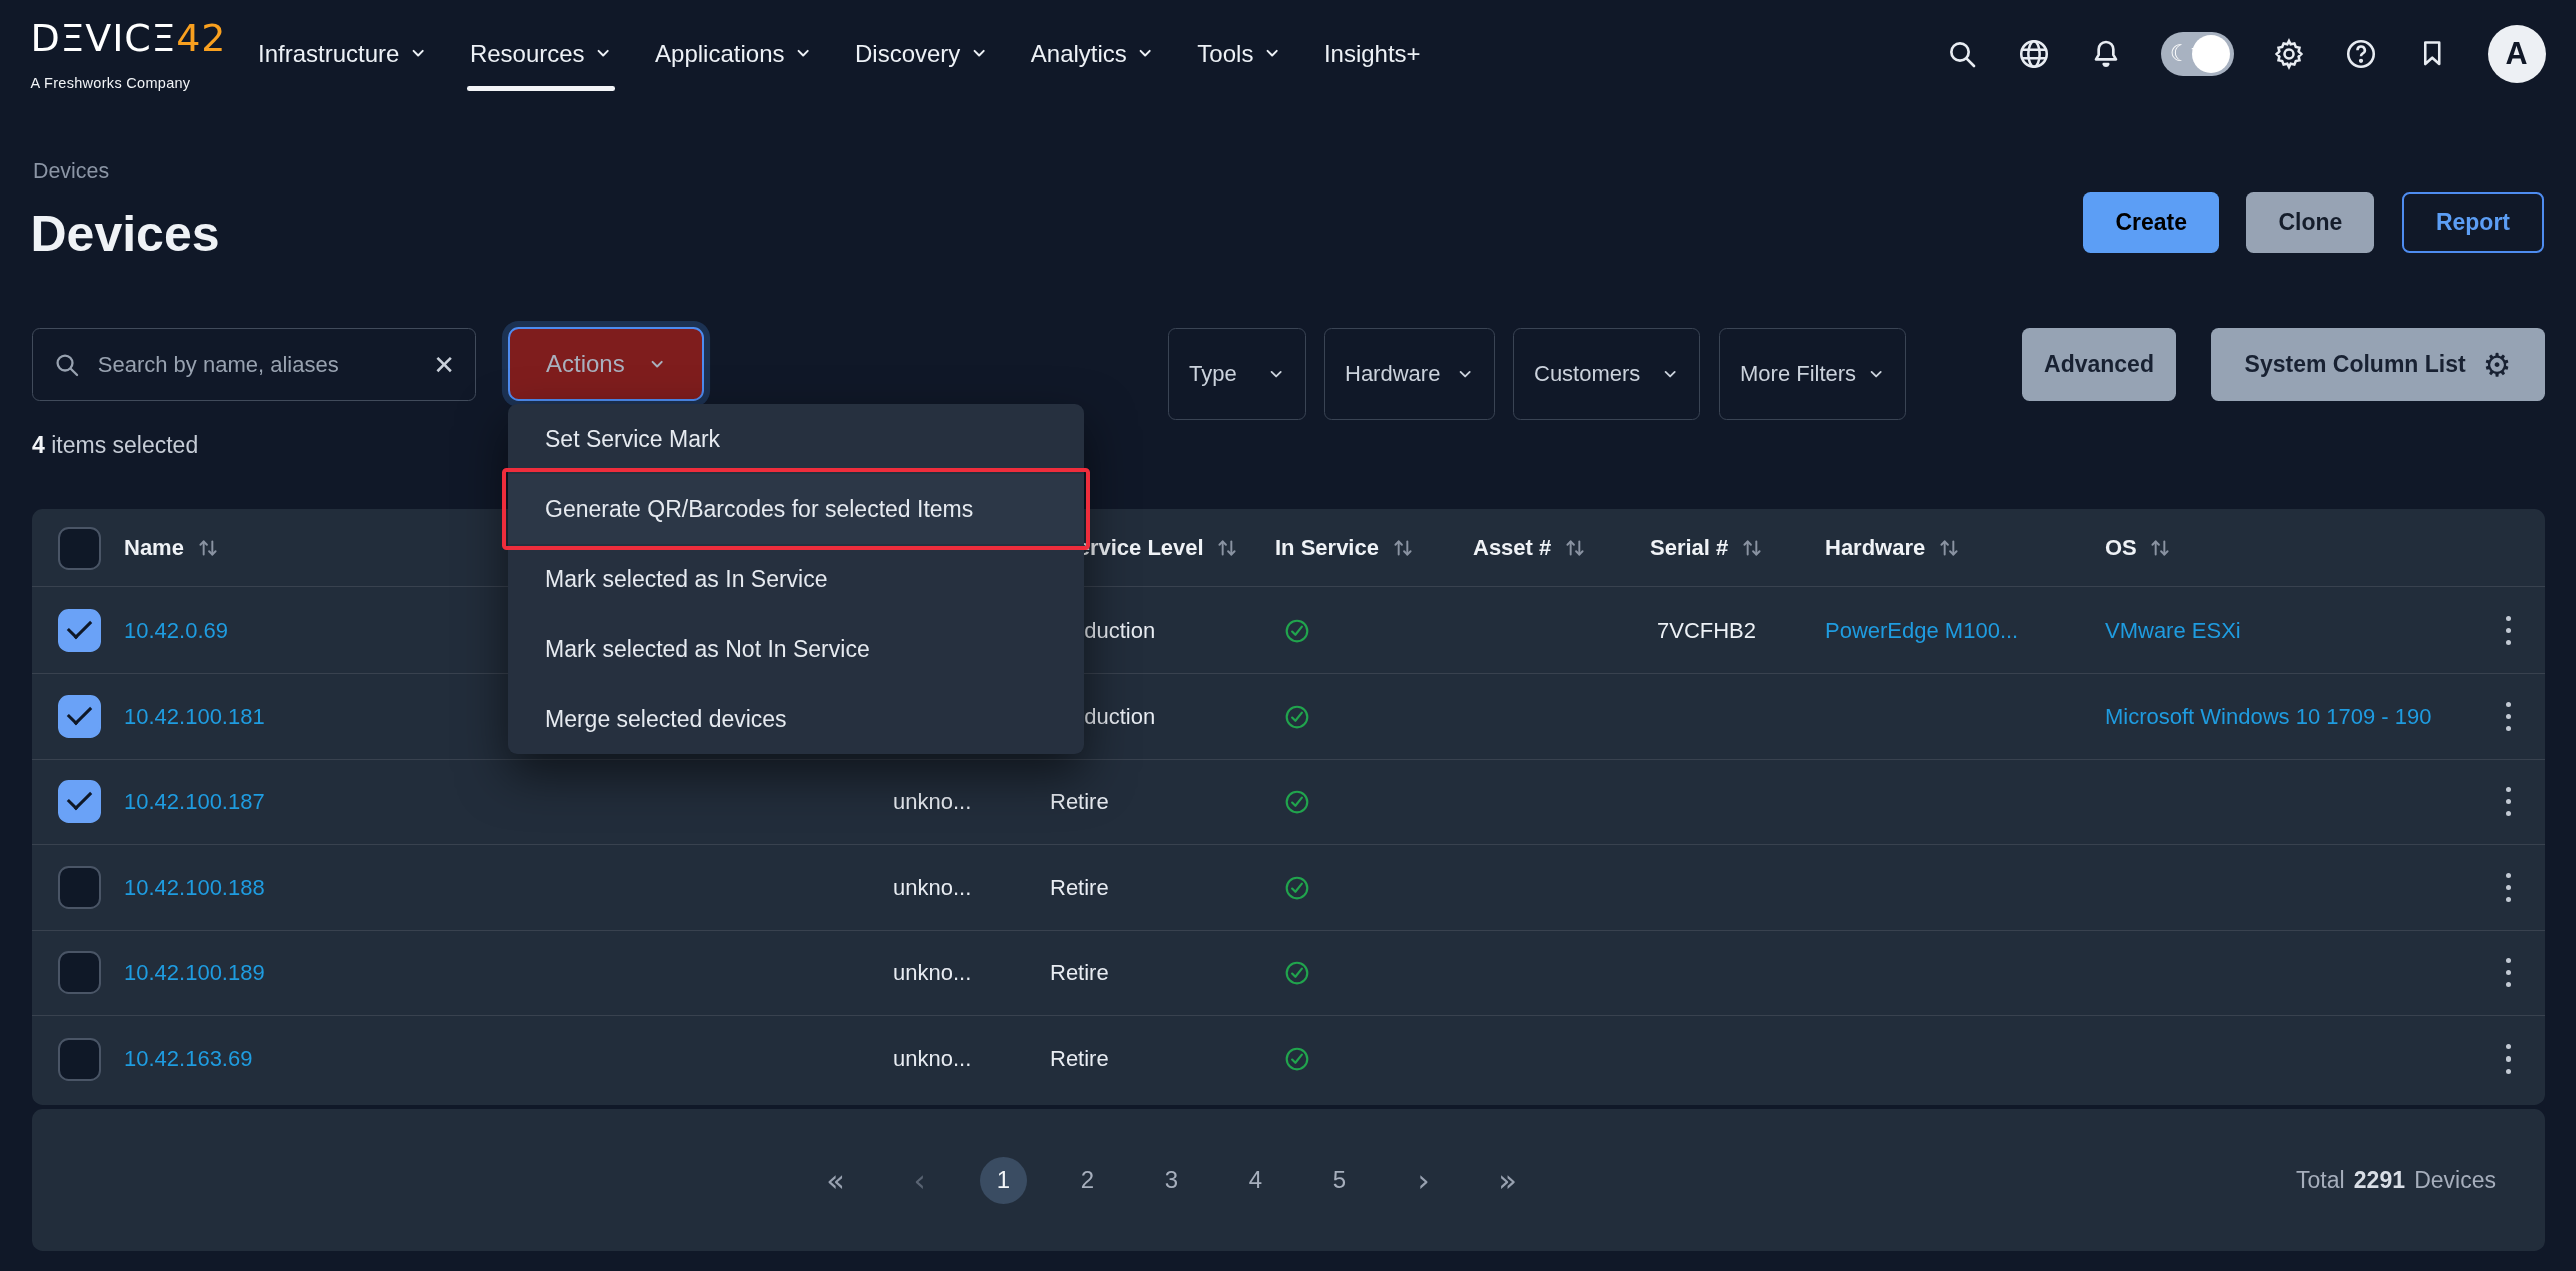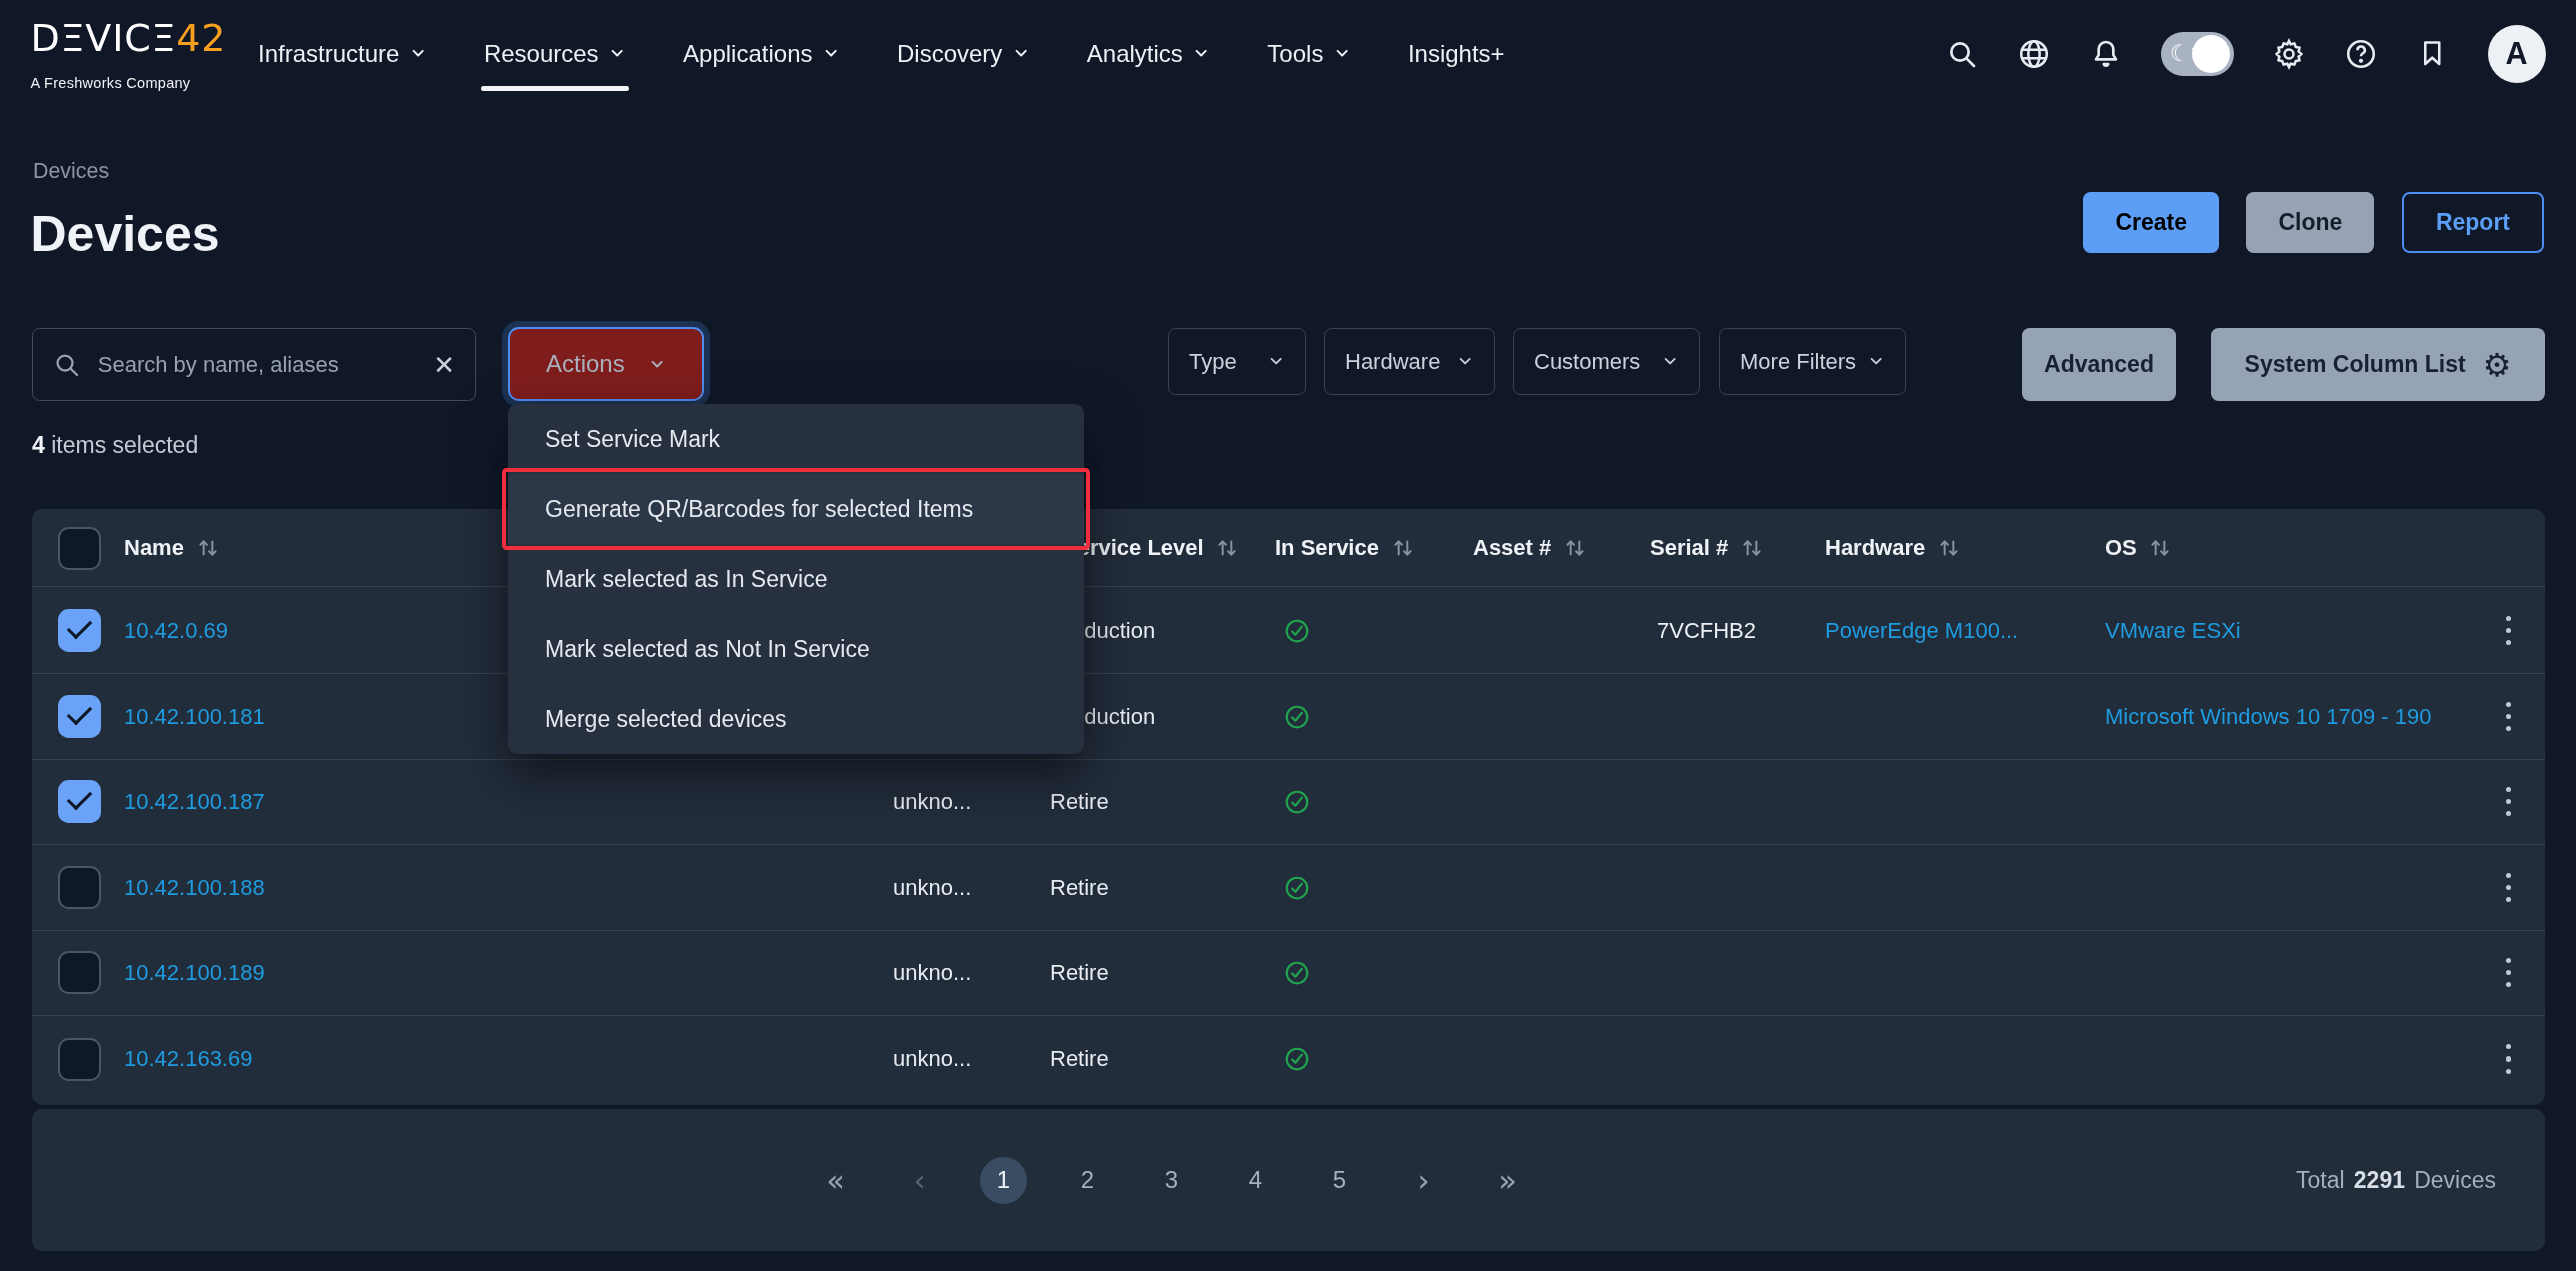--- a/index.html
+++ b/index.html
@@ -6,21 +6,21 @@
   #screen{position:relative;width:2576px;height:1272px;background:#101828;overflow:hidden;
           font-family:"Liberation Sans","DejaVu Sans",sans-serif;color:#E8ECF2;}
   svg{display:block}
 
   
   .topnav{position:absolute;top:0;left:0;right:0;height:107px;}
   .logo{position:absolute;left:30.5px;top:18.3px;cursor:pointer}
   .logo-main{font-family:"DejaVu Sans",sans-serif;font-weight:normal;font-size:38px;line-height:40px;letter-spacing:0.8px;color:#FFFFFF;white-space:nowrap}
   .logo-num{color:#F9A01F}
   .logo-tag{font-size:14.5px;color:#F2F4F7;margin-top:17px;letter-spacing:0.3px}
-  .nav-items{position:absolute;left:258px;top:0;height:107px;display:flex;align-items:center;gap:57px}
+  .nav-items{position:absolute;left:258px;top:0;height:107px;display:flex;align-items:center;gap:43px}
   .nav-item{display:flex;align-items:center;gap:9.2px;font-size:24px;font-weight:500;color:#EDF1F6;position:relative;cursor:pointer;white-space:nowrap}
   .nav-item.active::after{content:"";position:absolute;left:-3.1px;right:-3.1px;bottom:-23px;height:4.6px;background:#F2F4F7;border-radius:2.3px}
   .chev{width:18.3px;height:18.3px}
   .nav-icons{position:absolute;right:30.5px;top:0;height:107px;display:flex;align-items:center;gap:38px}
   .nicon{width:34px;height:34px;display:flex;align-items:center;justify-content:center;cursor:pointer}
   .toggle{width:73px;height:44px;border-radius:23px;background:#A8B2C1;position:relative;cursor:pointer}
   .toggle .knob{position:absolute;right:3.1px;top:3.1px;width:38px;height:38px;background:#FFFFFF;border-radius:50%}
   .toggle .moon{position:absolute;left:9.2px;top:4.6px;font-size:23px;line-height:35px;color:#FFFFFF;font-family:"DejaVu Sans",sans-serif}
   .avatar{width:58px;height:58px;border-radius:50%;background:#EDF0F4;display:flex;align-items:center;justify-content:center;font-size:30.5px;font-weight:bold;color:#111827;cursor:pointer}
 
@@ -32,21 +32,21 @@
   .btn-primary{background:#5C9EF5;color:#000000}
   .btn-secondary{background:#97A3B4;color:#151D2B}
   .btn-outline{background:transparent;border:2.3px solid #4E8CF0;color:#5C9EF5}
 
   
   .search{position:absolute;left:32px;top:328px;width:444px;height:73px;border:1.5px solid #414B5B;border-radius:7.6px;display:flex;align-items:center;padding:0 20px;gap:15.3px;box-sizing:border-box}
   .search input{flex:1;background:transparent;border:none;outline:none;font-size:22px;color:#E8ECF2;font-family:inherit;min-width:0}
   .search input::placeholder{color:#98A2B0}
   .search .clear{color:#C9D0DA;font-size:26px;font-family:"DejaVu Sans",sans-serif;cursor:pointer;line-height:26px}
   .actions-btn{position:absolute;left:508px;top:327px;width:196px;height:74px;border:2.3px solid #4E8CF0;border-radius:10.7px;box-shadow:0 0 0 6.1px rgba(62,118,196,.28);display:flex;align-items:center;justify-content:center;gap:23px;font-size:24px;color:#A9B1BE;cursor:pointer;box-sizing:border-box;background:#7f1d1d}
-  .filter-btn{position:absolute;top:328px;height:67px;border:1.5px solid #3A4454;border-radius:7.6px;display:flex;align-items:center;justify-content:space-between;padding:0 20px;font-size:22px;color:#CBD2DC;box-sizing:border-box;cursor:pointer}
+  .filter-btn{position:absolute;top:328px;height:92px;border:1.5px solid #3A4454;border-radius:7.6px;display:flex;align-items:center;justify-content:space-between;padding:0 20px;font-size:22px;color:#CBD2DC;box-sizing:border-box;cursor:pointer}
   #f-type{left:1168px;width:138px}
   #f-hardware{left:1324px;width:171px}
   #f-customers{left:1513px;width:187px}
   #f-more{left:1719px;width:187px}
   .gray-btn{position:absolute;top:328px;height:73px;background:#96A3B4;border-radius:7.6px;color:#182132;font-size:23px;font-weight:600;display:flex;align-items:center;justify-content:center;gap:17px;cursor:pointer}
   #adv{left:2022px;width:154px}
   #syscol{left:2211px;width:334px}
   .gear-dark{font-family:"DejaVu Sans",sans-serif;font-size:32px;line-height:32px;color:#182132}
   .selected-info{position:absolute;left:32px;top:432px;font-size:23px;color:#C6CCD6}
   .selected-info b{color:#F2F4F7}

